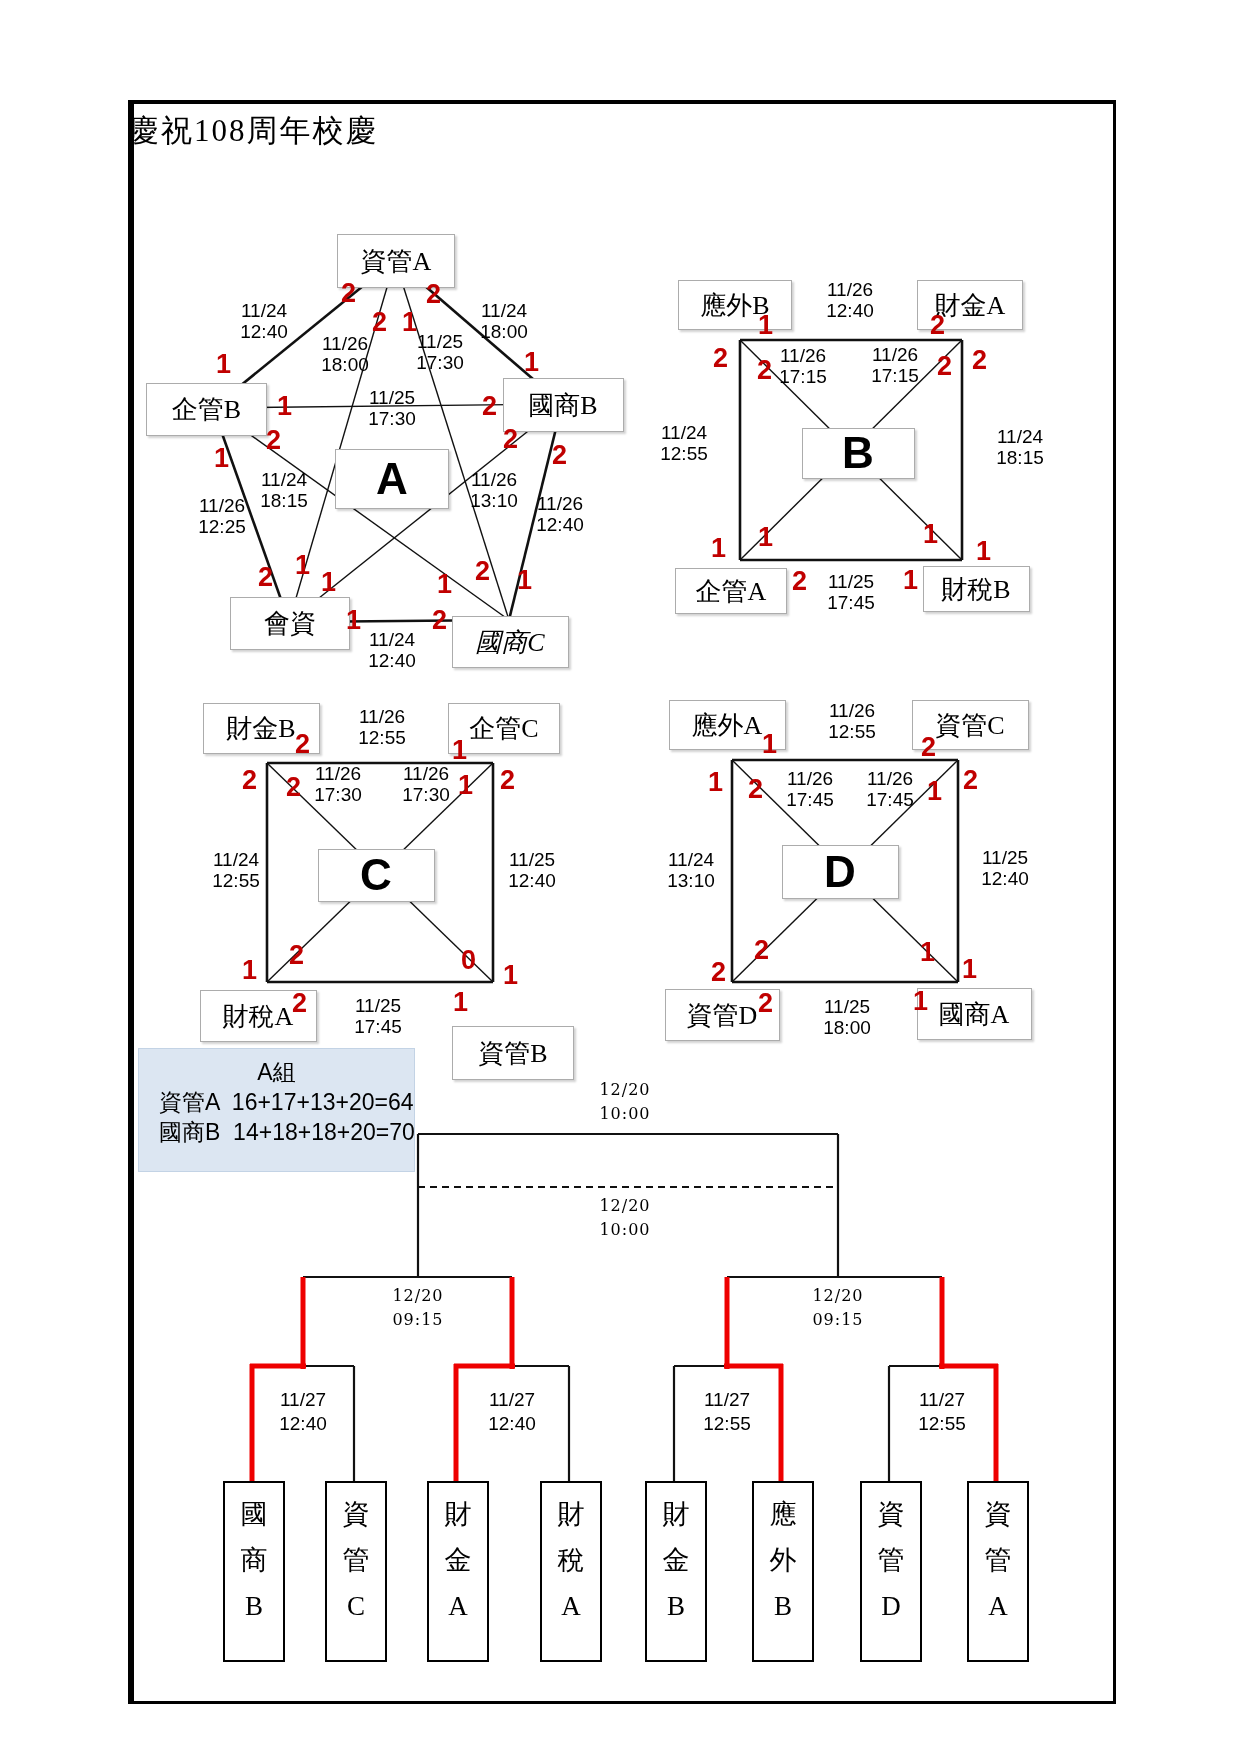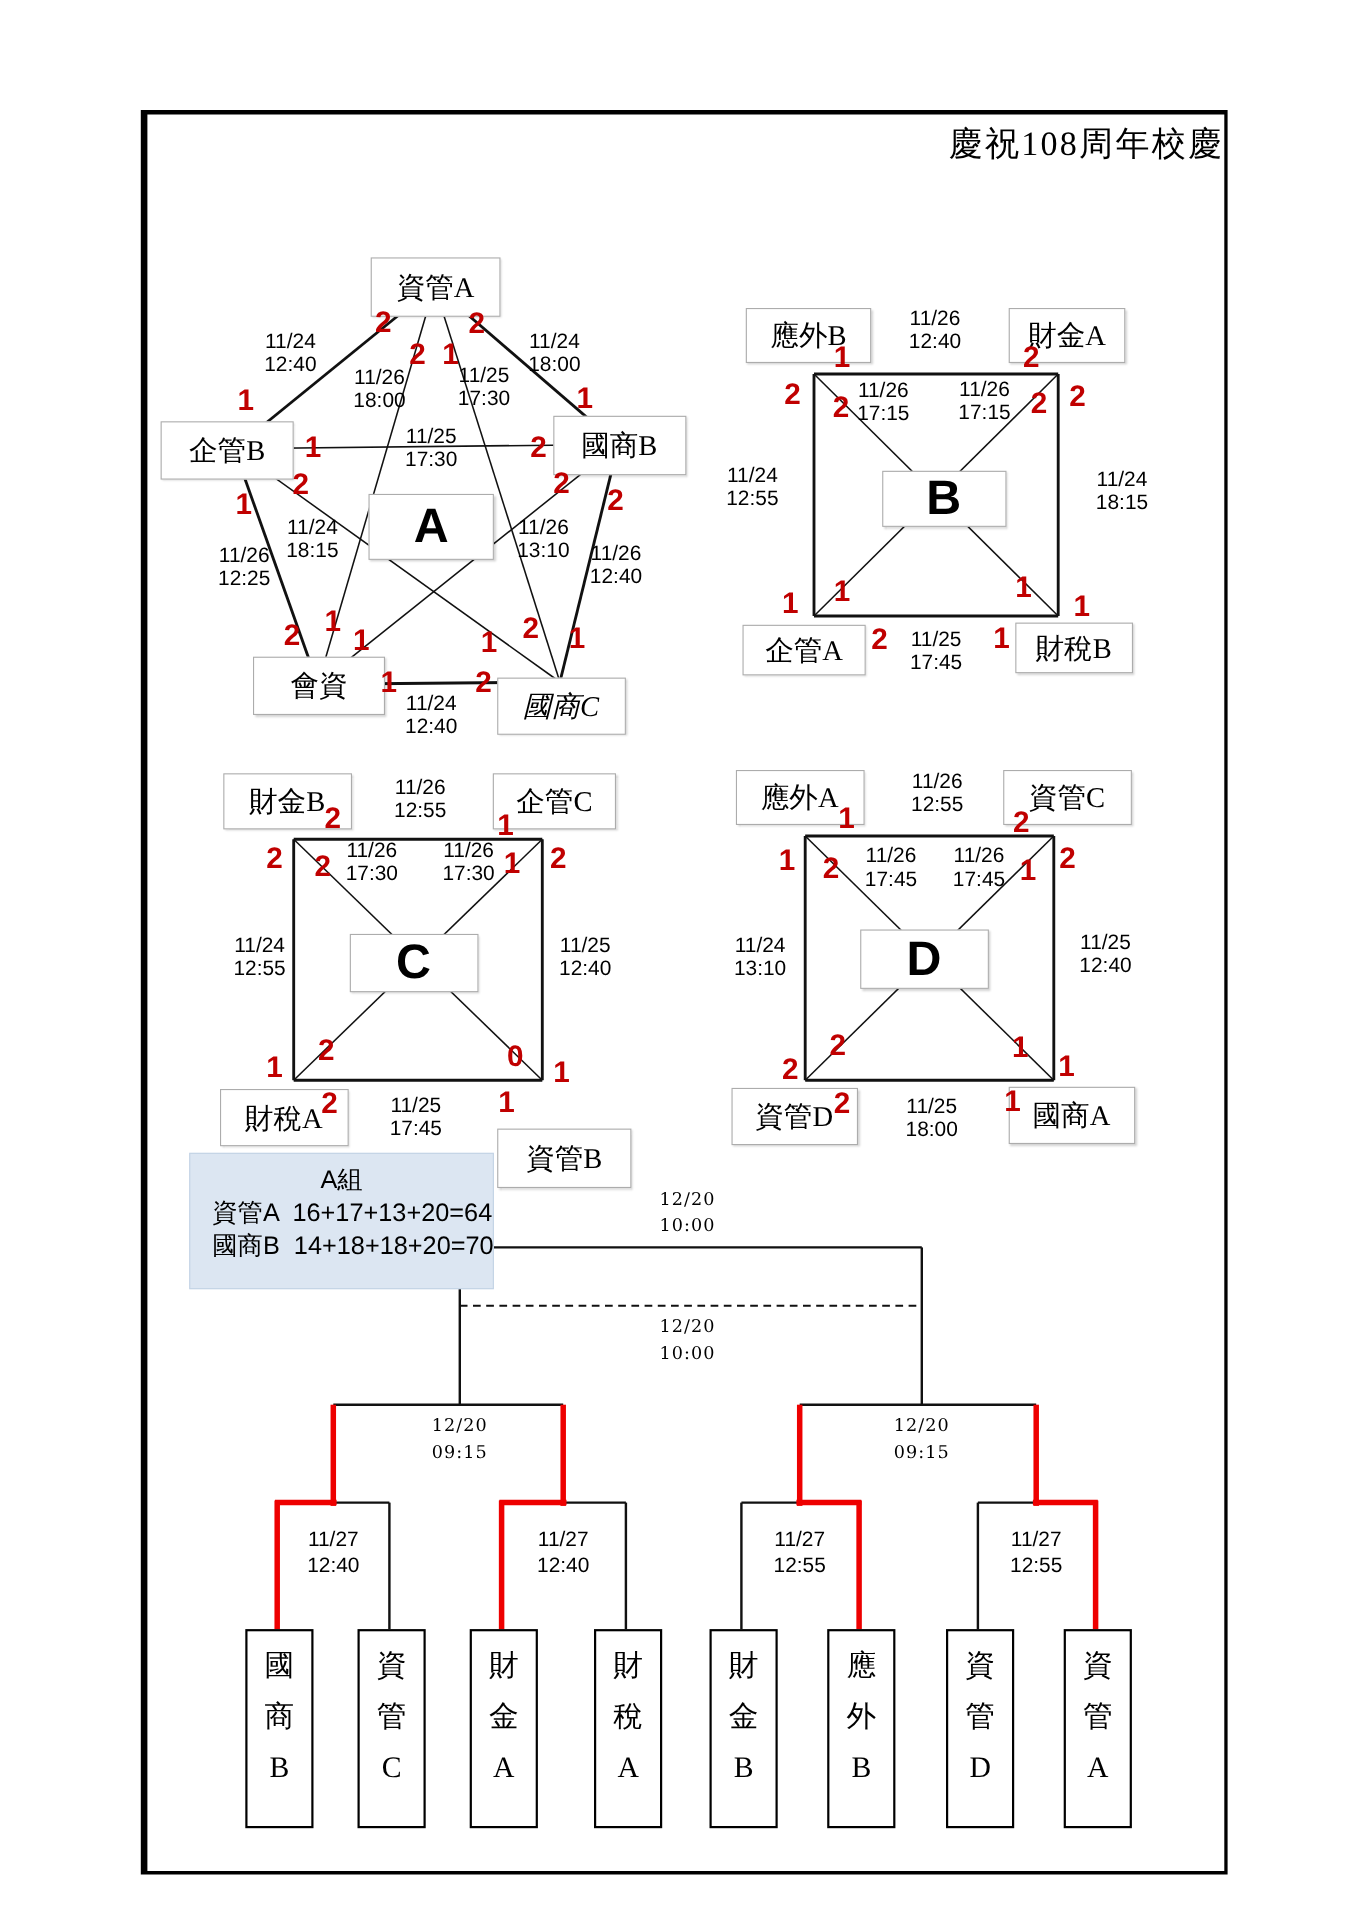--- a/index.html
+++ b/index.html
@@ -1,21 +1,21 @@
 <!DOCTYPE html>
 <html><head>
 <meta charset="utf-8">
 <style>
   html,body{margin:0;padding:0;background:#fff;}
   #canvas{position:relative;width:1241px;height:1755px;background:#ffffff;overflow:hidden;
           font-family:"Liberation Sans",sans-serif;color:#000;}
   #wires{position:absolute;left:0;top:0;width:1241px;height:1755px;pointer-events:none;}
   .page-border{position:absolute;left:128px;top:100px;width:979px;height:1597px;
                border-style:solid;border-color:#000;border-width:4px 3px 3px 6px;}
-  .title{position:absolute;left:128px;width:985px;text-align:right;
+  .title{position:absolute;left:128px;width:985px;text-align:left;
          font-family:"Liberation Serif",serif;font-size:31px;letter-spacing:2px;}
   .box{position:absolute;background:#fff;border:1.5px solid #acacac;
        display:flex;align-items:center;justify-content:center;
        box-shadow:1.5px 1.5px 2px rgba(0,0,0,0.18);
        font-family:"Liberation Serif",serif;font-size:26px;white-space:nowrap;}
   .box.letter{font-family:"Liberation Sans",sans-serif;font-weight:bold;font-size:44px;}
   .box.bracket{border:2px solid #000;box-shadow:none;align-items:flex-start;}
   .vstack{display:flex;flex-direction:column;align-items:center;padding-top:8px;
           font-size:27px;line-height:46px;}
   .mlabel{position:absolute;text-align:center;font-size:19px;line-height:21px;white-space:nowrap;}
@@ -84,21 +84,21 @@
       <line x1="724" y1="1366" x2="783" y2="1366" stroke="#ee0000" stroke-width="5"></line>
       <line x1="939" y1="1366" x2="998" y2="1366" stroke="#ee0000" stroke-width="5"></line>
       <line x1="252" y1="1364" x2="252" y2="1481" stroke="#ee0000" stroke-width="5"></line>
       <line x1="456" y1="1364" x2="456" y2="1481" stroke="#ee0000" stroke-width="5"></line>
       <line x1="781" y1="1364" x2="781" y2="1481" stroke="#ee0000" stroke-width="5"></line>
       <line x1="996" y1="1364" x2="996" y2="1481" stroke="#ee0000" stroke-width="5"></line>
     </svg>
   <div class="page-border"></div>
   <div class="title" style="top:110px;">慶祝108周年校慶</div>
 
-  <div class="summary" style="left:138px;top:1048px;width:275px;height:122px;margin-left:34px;">
+  <div class="summary" style="left:138px;top:1048px;width:275px;height:122px;">
     <div class="hd">A組</div>
     <div class="row">資管A  16+17+13+20=64</div>
     <div class="row">國商B  14+18+18+20=70</div>
   </div>
 
   <div id="gen">
       <div class="box" style="left: 337px; top: 234px; width: 116px; height: 52px;">
         <span>資管A</span>
       </div>
       <div class="box" style="left: 146px; top: 382.5px; width: 119px; height: 51px;">

